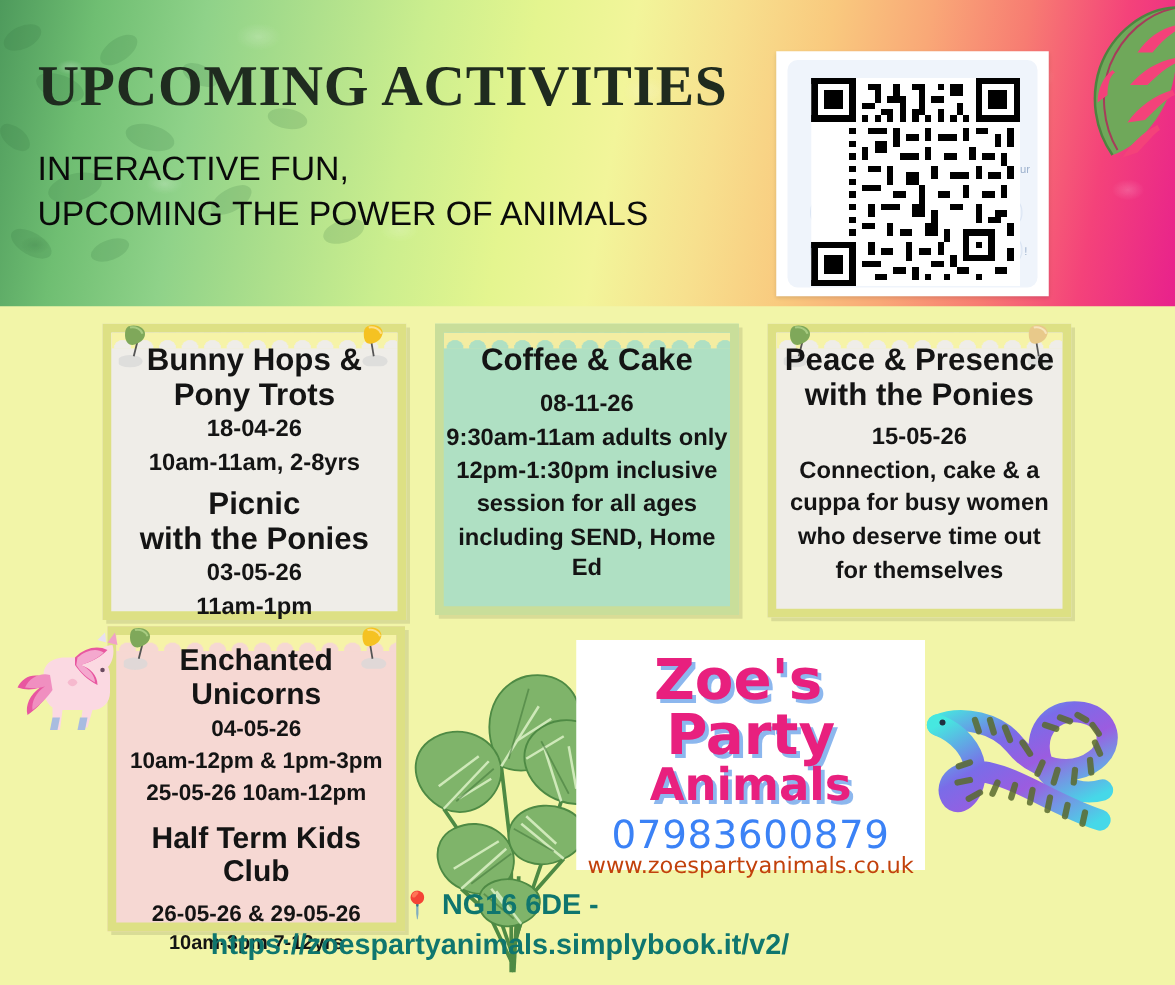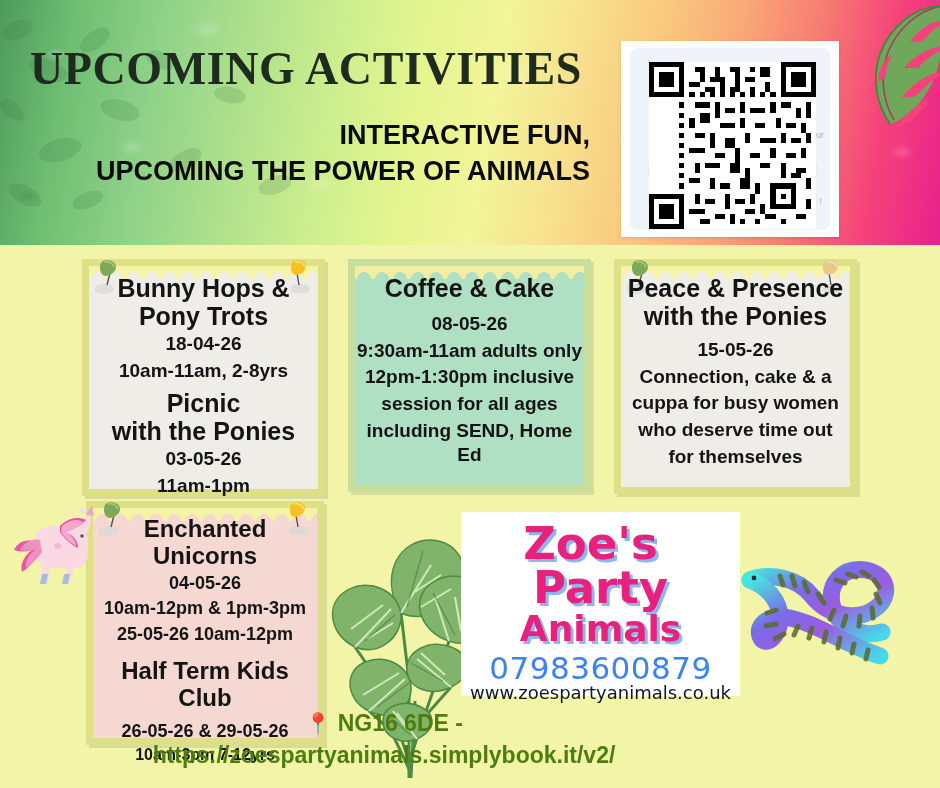--- a/index.html
+++ b/index.html
@@ -37,21 +37,21 @@
   .hdr-leaves{position:absolute;left:0;top:0;width:330px;height:245px;opacity:.30;pointer-events:none;}
 
   .title-main{
     position:absolute;left:30px;top:42px;
     font-family:"Liberation Serif", serif;
     font-weight:700;font-size:46px;letter-spacing:.6px;color:#1F2B1F;
     white-space:nowrap;
   }
   .title-sub{
     position:absolute;left:30px;top:118px;width:560px;
-    text-align:right;font-weight:700;font-size:27px;line-height:1.33;
+    text-align:left;font-weight:400;font-size:27px;line-height:1.33;
     color:#0A0A0A;
   }
 
   
   .qr-frame{
     position:absolute;left:621px;top:41px;width:218px;height:196px;
     background:#FFFFFF;box-shadow:0 1px 3px rgba(0,0,0,.12);
   }
   .qr-inner{
     position:absolute;left:9px;top:7px;width:200px;height:182px;
@@ -117,27 +117,27 @@
   .logo-zoes{position:absolute;left:0;top:10px;width:259px;font-size:45px;}
   .logo-party{position:absolute;left:0;top:54px;width:279px;font-size:45px;}
   .logo-animals{position:absolute;left:0;top:100px;width:279px;font-size:36px;}
   .logo-phone{
     position:absolute;left:0;top:138px;width:279px;text-align:center;
     font-size:31px;color:#3b82f6;font-family:"DejaVu Sans",sans-serif;
     letter-spacing:.5px;
   }
   .logo-web{
     position:absolute;left:0;top:170px;width:279px;text-align:center;
-    font-size:18px;color:#0f172a;font-family:"DejaVu Sans",sans-serif;
+    font-size:18px;color:#c2410c;font-family:"DejaVu Sans",sans-serif;
   }
 
   
   .footer{
     position:absolute;left:0;top:708px;width:768px;text-align:center;
-    font-size:23px;font-weight:700;color:#4d7c0f;line-height:1.38;
+    font-size:23px;font-weight:700;color:#0f766e;line-height:1.38;padding-left:16px;
   }
   .footer .pin-emoji{font-size:21px;}
   .footer .l2{white-space:nowrap;}
 
   
   .deco{position:absolute;pointer-events:none;}
   .deco-unicorn{left:6px;top:504px;width:100px;height:96px;}
   .deco-snake{left:736px;top:556px;width:186px;height:120px;}
   .deco-monstera-plant{left:325px;top:531px;width:168px;height:247px;}
   .deco-leaf-tr{left:846px;top:0px;width:96px;height:134px;}
@@ -355,21 +355,21 @@
         <p>11am-1pm</p>
       </div>
     </div>
   </div>
 
   <div class="card c2">
     <div class="sheet">
       <div class="scallop"></div>
       <div class="body">
         <h3>Coffee &amp; Cake</h3>
-        <p style="margin-top:10px">08-05-26</p>
+        <p style="margin-top:10px">08-11-26</p>
         <p>9:30am-11am adults only</p>
         <p>12pm-1:30pm inclusive</p>
         <p>session for all ages</p>
         <p>including SEND, Home Ed</p>
       </div>
     </div>
   </div>
 
   <div class="card c3">
     <div class="sheet">

